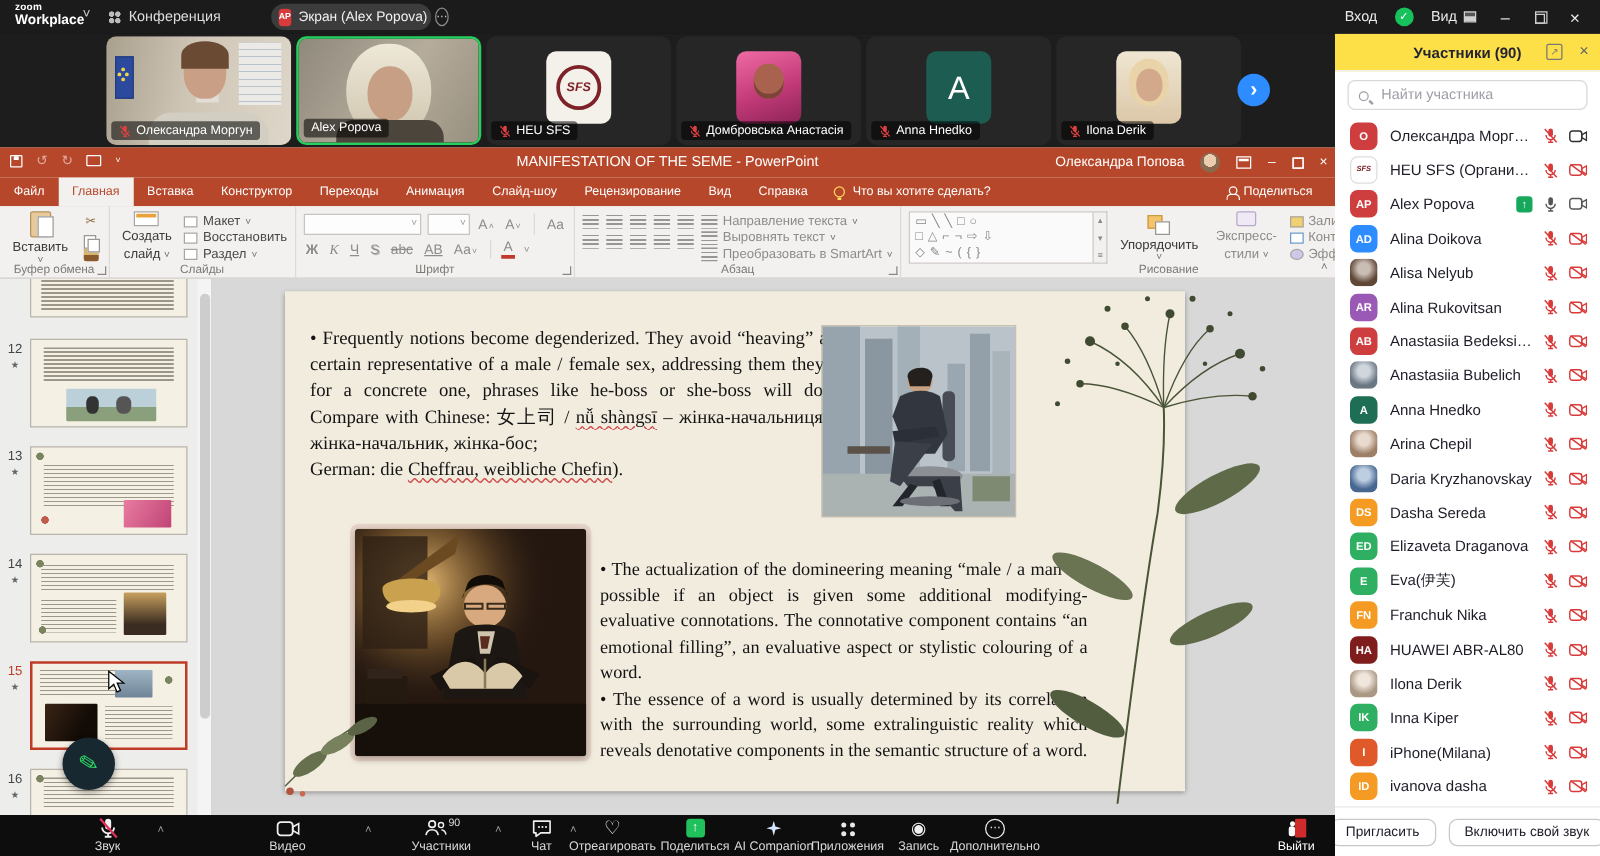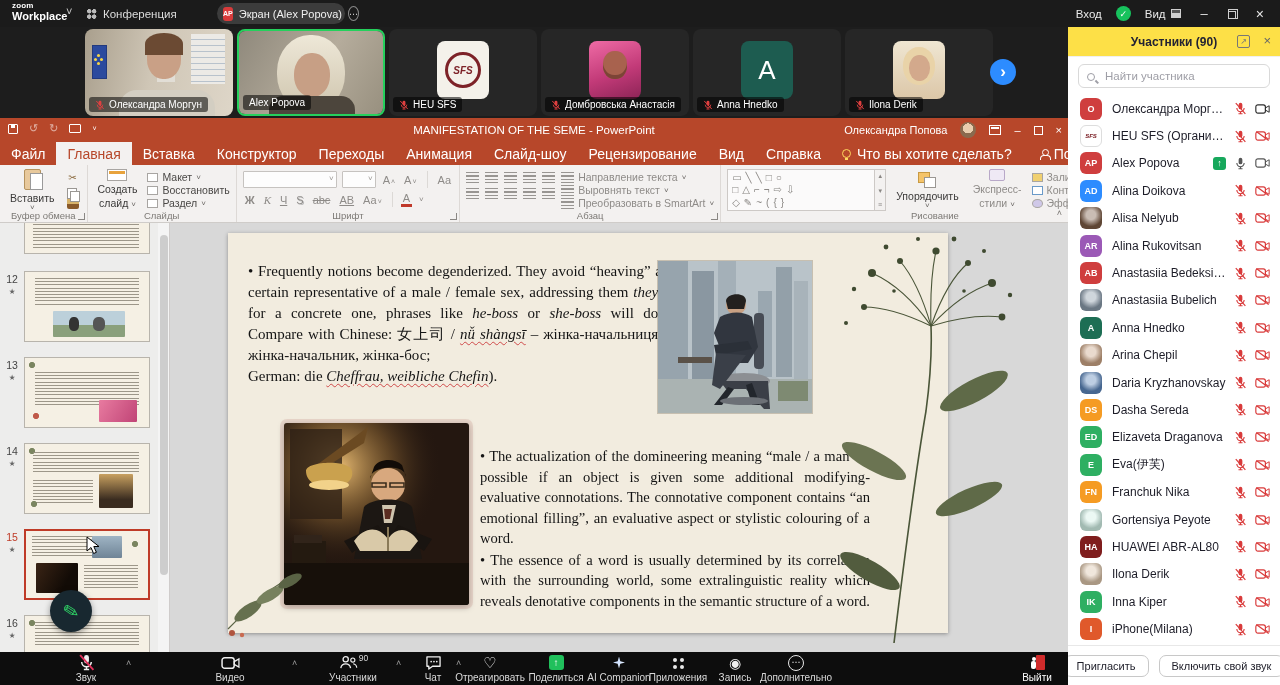--- a/index.html
+++ b/index.html
@@ -70,21 +70,21 @@
 .mon-ic{width:12px;height:9px;border:1.4px solid #fff;border-radius:1px}
 .ppt-title-text{position:absolute;left:0;top:0;width:100%;height:24px;display:flex;align-items:center;justify-content:center;font-size:11.5px;pointer-events:none}
 .ppt-tr{position:absolute;right:6px;top:0;height:24px;display:flex;align-items:center;gap:13px;font-size:11px}
 .acc-av{width:16px;height:16px;border-radius:50%;background:radial-gradient(circle at 50% 40%,#e9cdae 0 40%,#8a6a4e 41% 100%)}
 .rib-ic{width:12px;height:10px;border:1.2px solid #fff;position:relative}
 .rib-ic::after{content:"";position:absolute;left:1px;top:1px;right:1px;height:2px;background:#fff}
 .wrest{width:9px;height:9px;position:relative}
 .wrest::before{content:"";position:absolute;left:0;bottom:0;width:7px;height:7px;border:1px solid #fff}
 .wrest::after{content:"";position:absolute;right:0;top:0;width:7px;height:7px;border:1px solid #fff}
 
-.ppt-tabs{position:absolute;left:0;top:24px;width:100%;height:23px;background:#b7472a;display:flex;align-items:stretch;color:#fff;font-size:14px}
+.ppt-tabs{position:absolute;left:0;top:24px;width:100%;height:23px;background:#b7472a;display:flex;align-items:stretch;color:#fff;font-size:10px}
 .ptab{display:flex;align-items:center;padding:0 11px;white-space:nowrap}
 .ptab.active{background:#f3f1f0;color:#b7472a}
 .tellme{display:flex;align-items:center;gap:6px;padding:0 10px;white-space:nowrap}
 .lamp{width:9px;height:9px;border:1.3px solid #ffd75e;border-radius:50%;position:relative}
 .lamp::after{content:"";position:absolute;left:2px;bottom:-3px;width:3px;height:2px;background:#ffd75e}
 .share-tab{margin-left:auto;display:flex;align-items:center;gap:5px;padding:0 18px;white-space:nowrap}
 .person-ic{width:9px;height:9px;position:relative}
 .person-ic::before{content:"";position:absolute;left:2px;top:0;width:5px;height:5px;border-radius:50%;border:1px solid #fff}
 .person-ic::after{content:"";position:absolute;left:0;bottom:-2px;width:9px;height:4px;border-radius:4px 4px 0 0;border:1px solid #fff;border-bottom:none}
 
@@ -141,21 +141,21 @@
 .sstar{font-size:7.5px;color:#666}
 .thumb{position:relative;width:126px;height:71px;background:#f5f0e4;border:1px solid #b8b4ac;overflow:hidden;flex:none}
 .thumb.sel{border:2px solid #bf3b27}
 .tx{position:absolute;background:repeating-linear-gradient(180deg,#8d8779 0 1px,transparent 1px 3.2px);opacity:.85}
 .leafdot{position:absolute;width:10px;height:10px;background:radial-gradient(circle,#7a8560 0 40%,transparent 45%)}
 .ph{position:absolute;border-radius:1px}
 
 .canvas{position:absolute;left:170px;top:0;width:885px;height:429px;background:#d8d8d8}
 .slide{position:absolute;left:58px;top:10px;width:720px;height:400px;background:#f2ecdf;box-shadow:0 1px 4px rgba(0,0,0,.35)}
 .slide-text{position:absolute;left:20px;top:28px;width:414px;font-family:"Liberation Serif","DejaVu Serif",serif;font-size:15px;line-height:21px;color:#141414;text-align:justify}
-.slide-text .ital{font-style:italic}
+.slide-text .ital{}
 .spell{text-decoration:underline wavy #cf4a4a 1px;text-underline-offset:2px}
 .gline{text-align:left}
 .slide-text2{position:absolute;left:252px;top:213px;width:390px;font-family:"Liberation Serif","DejaVu Serif",serif;font-size:14.6px;line-height:20.5px;color:#141414;text-align:justify}
 .slide-text2 p{margin-bottom:1px}
 .img-office{position:absolute;left:430px;top:28px;width:154px;height:152px;box-shadow:0 0 0 1px rgba(120,110,90,.35)}
 .img-book{position:absolute;left:56px;top:190px;width:185px;height:182px;border-radius:3px;box-shadow:0 0 0 4px rgba(205,160,150,.30),0 2px 6px rgba(0,0,0,.35)}
 .deco-flower{position:absolute;left:664px;top:8px;width:190px;height:415px;pointer-events:none;z-index:5}
 .deco-leaves{position:absolute;left:-10px;top:316px;width:120px;height:90px;pointer-events:none}
 .panel-sb{position:absolute;left:158px;top:0;width:11px;height:429px;background:#f4f4f4}
 .panel-sb i{position:absolute;left:1.5px;top:12px;width:8px;height:340px;background:#cdcdcd;border-radius:4px}
@@ -1227,44 +1227,20 @@
               <svg width="15" height="12" viewBox="0 0 18 13">
                 <rect x="1" y="1.5" width="11.5" height="10" rx="2.5" fill="none" stroke="currentColor" stroke-width="1.4"></rect>
                 <path d="M12.5 5.2 17 2.6v7.8l-4.5-2.6z" fill="none" stroke="currentColor" stroke-width="1.2"></path>
                 <line x1="1.6" y1="1" x2="16.4" y2="12" stroke="currentColor" stroke-width="1.5"></line>
               </svg>
             </span>
 
           </span>
         </div>
 
-        <div class="prow">
-          <span class="pav photo" style="background-color: rgb(207, 238, 228);"></span>
-          <span class="pname">Gortensiya Peyote</span>
-          <span class="picons">
-
-            <span class="mic-muted">
-              <svg width="13" height="13" viewBox="0 0 16 16">
-                <rect x="5.7" y="1" width="4.6" height="8" rx="2.3" fill="currentColor"></rect>
-                <path d="M3.5 7.5a4.5 4.5 0 0 0 9 0" fill="none" stroke="currentColor" stroke-width="1.4"></path>
-                <path d="M8 12v2.5M5.5 14.5h5" stroke="currentColor" stroke-width="1.4"></path>
-                <line x1="2.2" y1="1.4" x2="14" y2="14.6" stroke="currentColor" stroke-width="1.5"></line>
-              </svg>
-            </span>
-
-            <span class="cam-off">
-              <svg width="15" height="12" viewBox="0 0 18 13">
-                <rect x="1" y="1.5" width="11.5" height="10" rx="2.5" fill="none" stroke="currentColor" stroke-width="1.4"></rect>
-                <path d="M12.5 5.2 17 2.6v7.8l-4.5-2.6z" fill="none" stroke="currentColor" stroke-width="1.2"></path>
-                <line x1="1.6" y1="1" x2="16.4" y2="12" stroke="currentColor" stroke-width="1.5"></line>
-              </svg>
-            </span>
-
-          </span>
-        </div>
 
         <div class="prow">
           <span class="pav letter" style="background-color: #7f1d1d;">HA</span>
           <span class="pname">HUAWEI ABR-AL80</span>
           <span class="picons">
 
             <span class="mic-muted">
               <svg width="13" height="13" viewBox="0 0 16 16">
                 <rect x="5.7" y="1" width="4.6" height="8" rx="2.3" fill="currentColor"></rect>
                 <path d="M3.5 7.5a4.5 4.5 0 0 0 9 0" fill="none" stroke="currentColor" stroke-width="1.4"></path>

